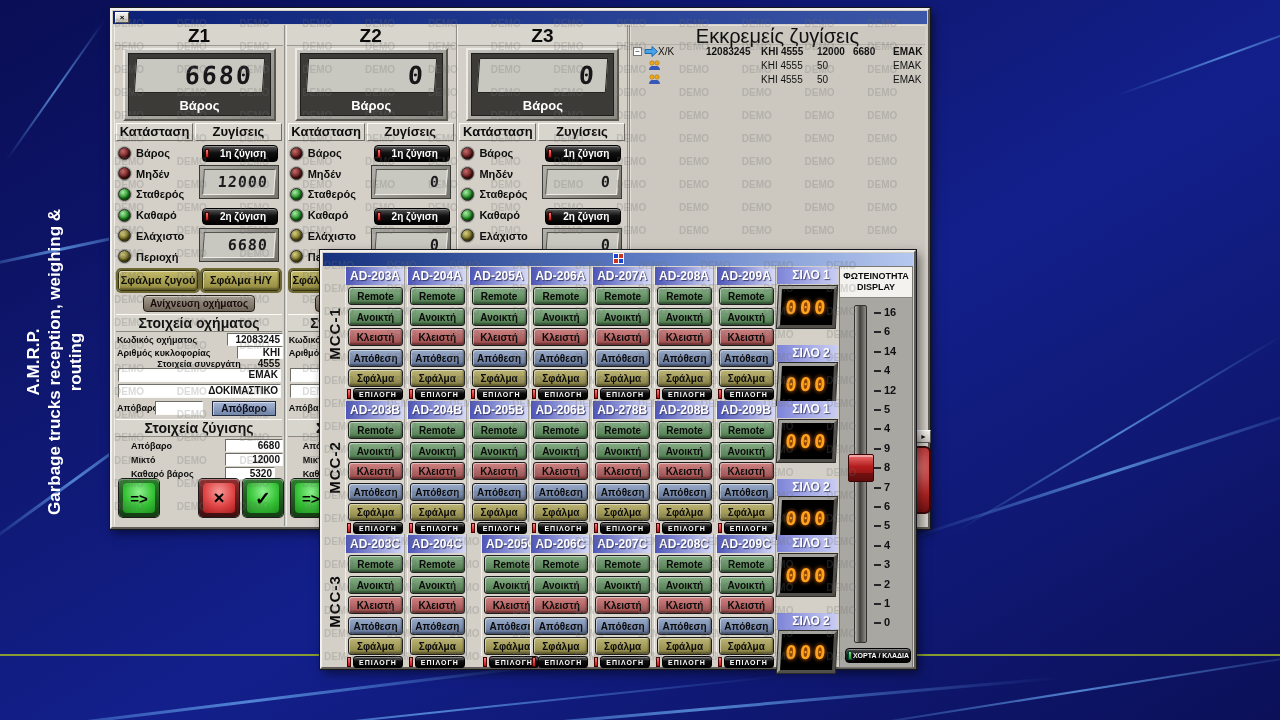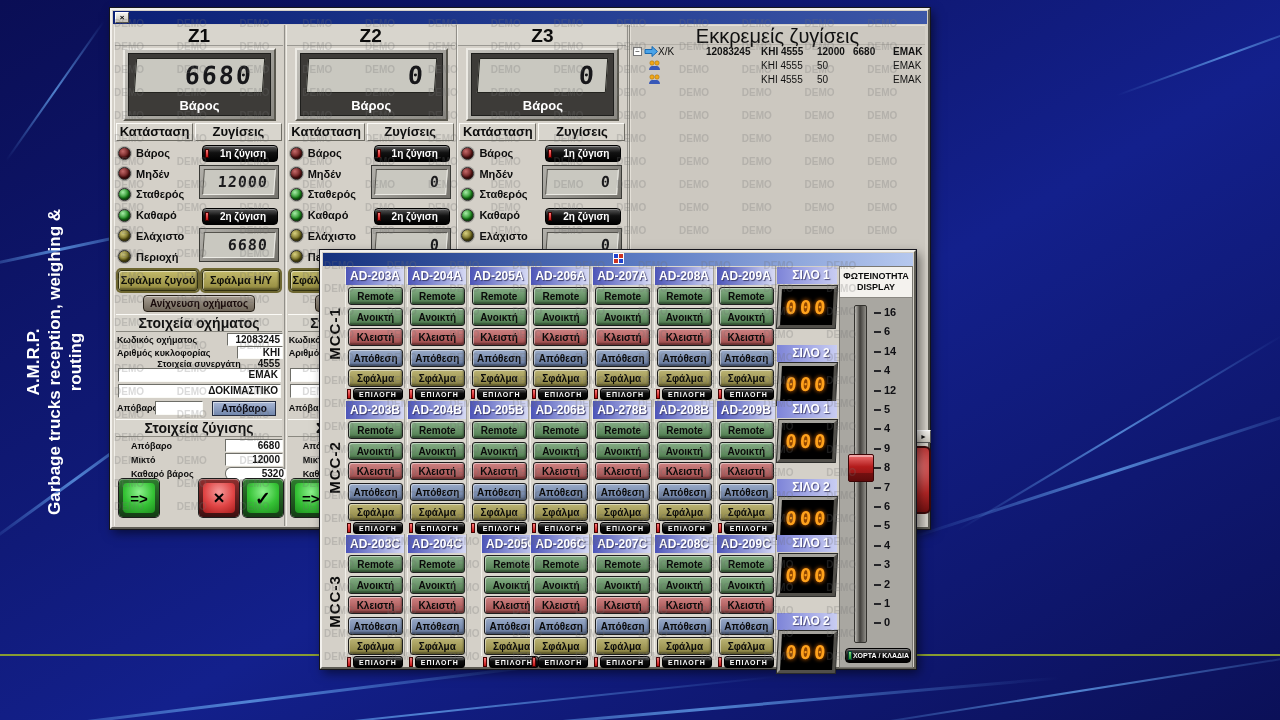--- a/index.html
+++ b/index.html
@@ -274,21 +274,21 @@
         <div class="frow" style="top: 414px;">
           <div class="flbl" style="left: 14px;">Απόβαρο</div>
           <div class="ffield" style="left: 108px; width: 58px;">6680</div>
         </div>
         <div class="frow" style="top: 428px;">
           <div class="flbl" style="left: 14px;">Μικτό</div>
           <div class="ffield" style="left: 108px; width: 58px;">12000</div>
         </div>
         <div class="frow" style="top: 442px;">
           <div class="flbl" style="left: 14px;">Καθαρό βάρος</div>
-          <div class="ffield" style="left: 108px; width: 62px; border-radius: 6px;">5320</div>
+          <div class="ffield" style="left: 108px; width: 50px;">5320</div>
         </div>
         <div class="big-btn bb-green" style="left: 5px;">
           <div class="bb-face">=&gt;</div>
         </div>
         <div class="big-btn bb-red" style="left: 85px;">
           <div class="bb-face" style="font-size: 19px;">×</div>
         </div>
         <div class="big-btn bb-green" style="left: 129px;">
           <div class="bb-face" style="font-size: 19px;">✓</div>
         </div>

